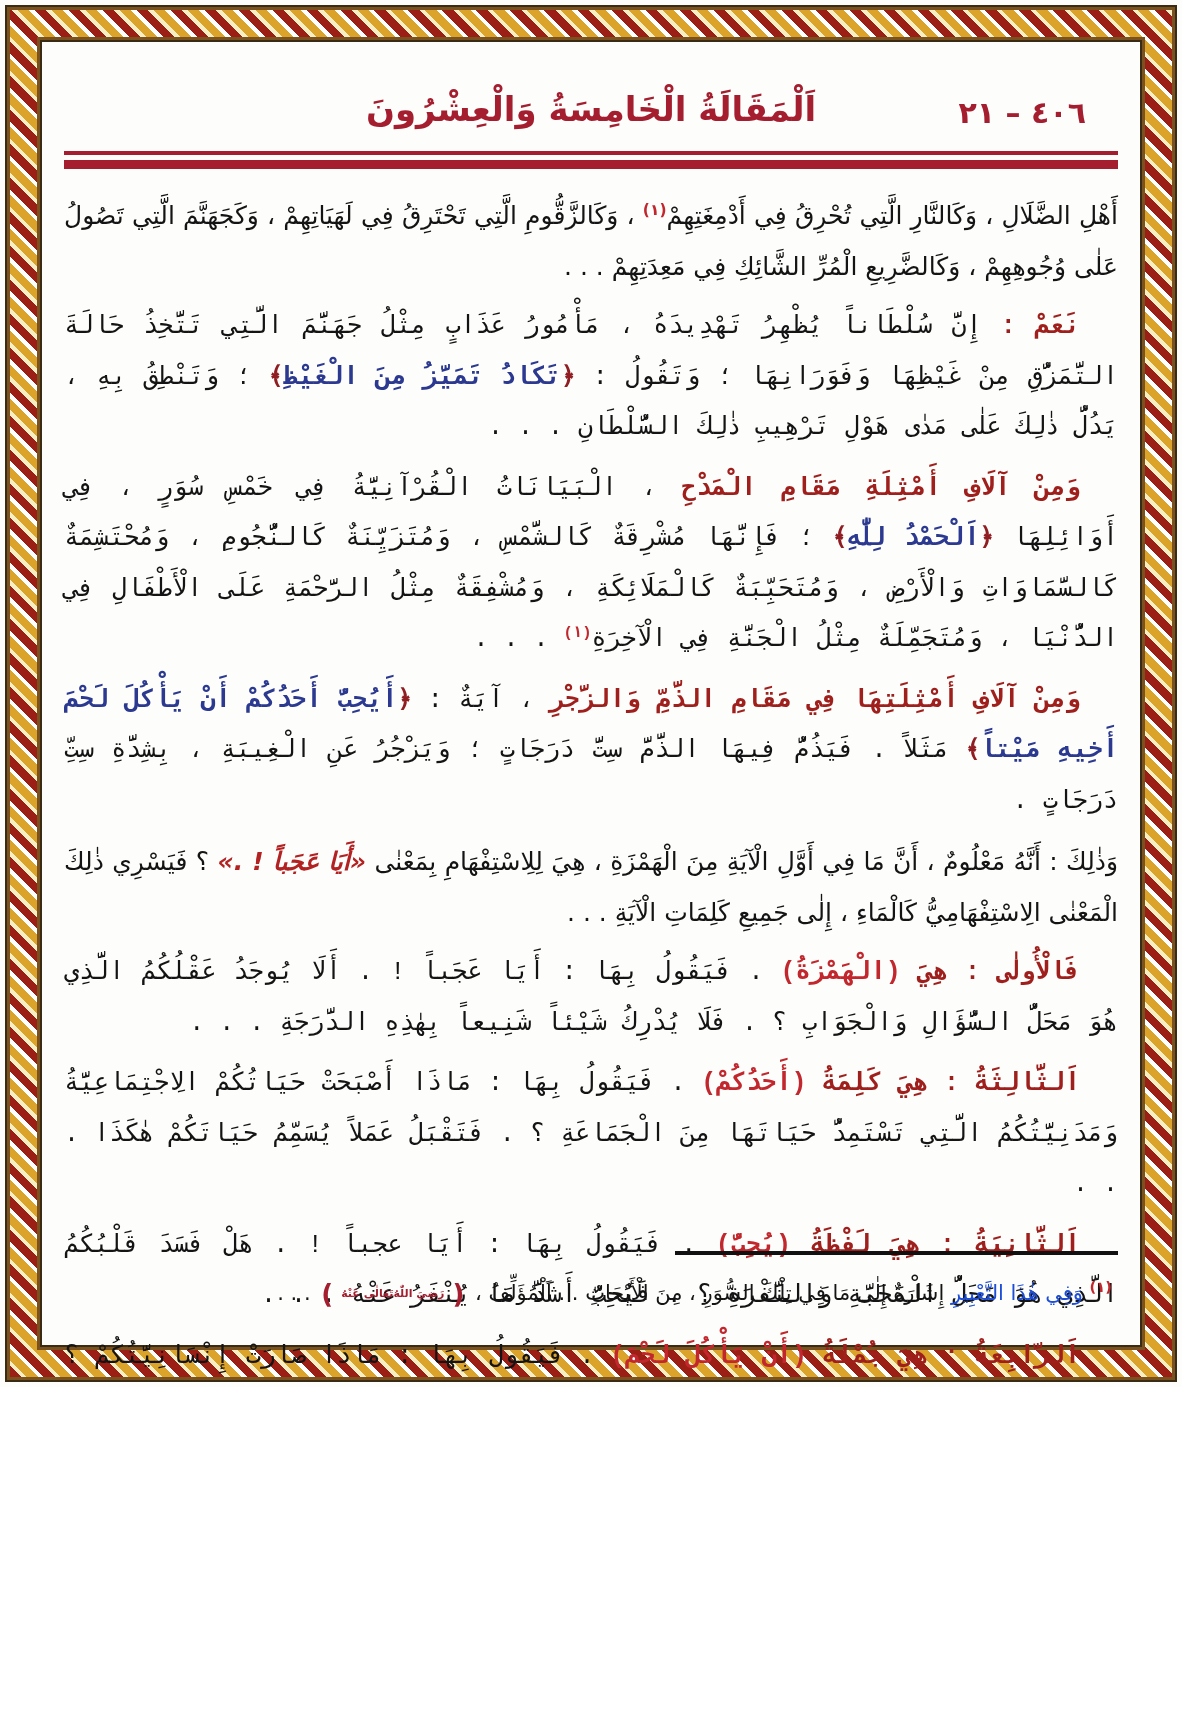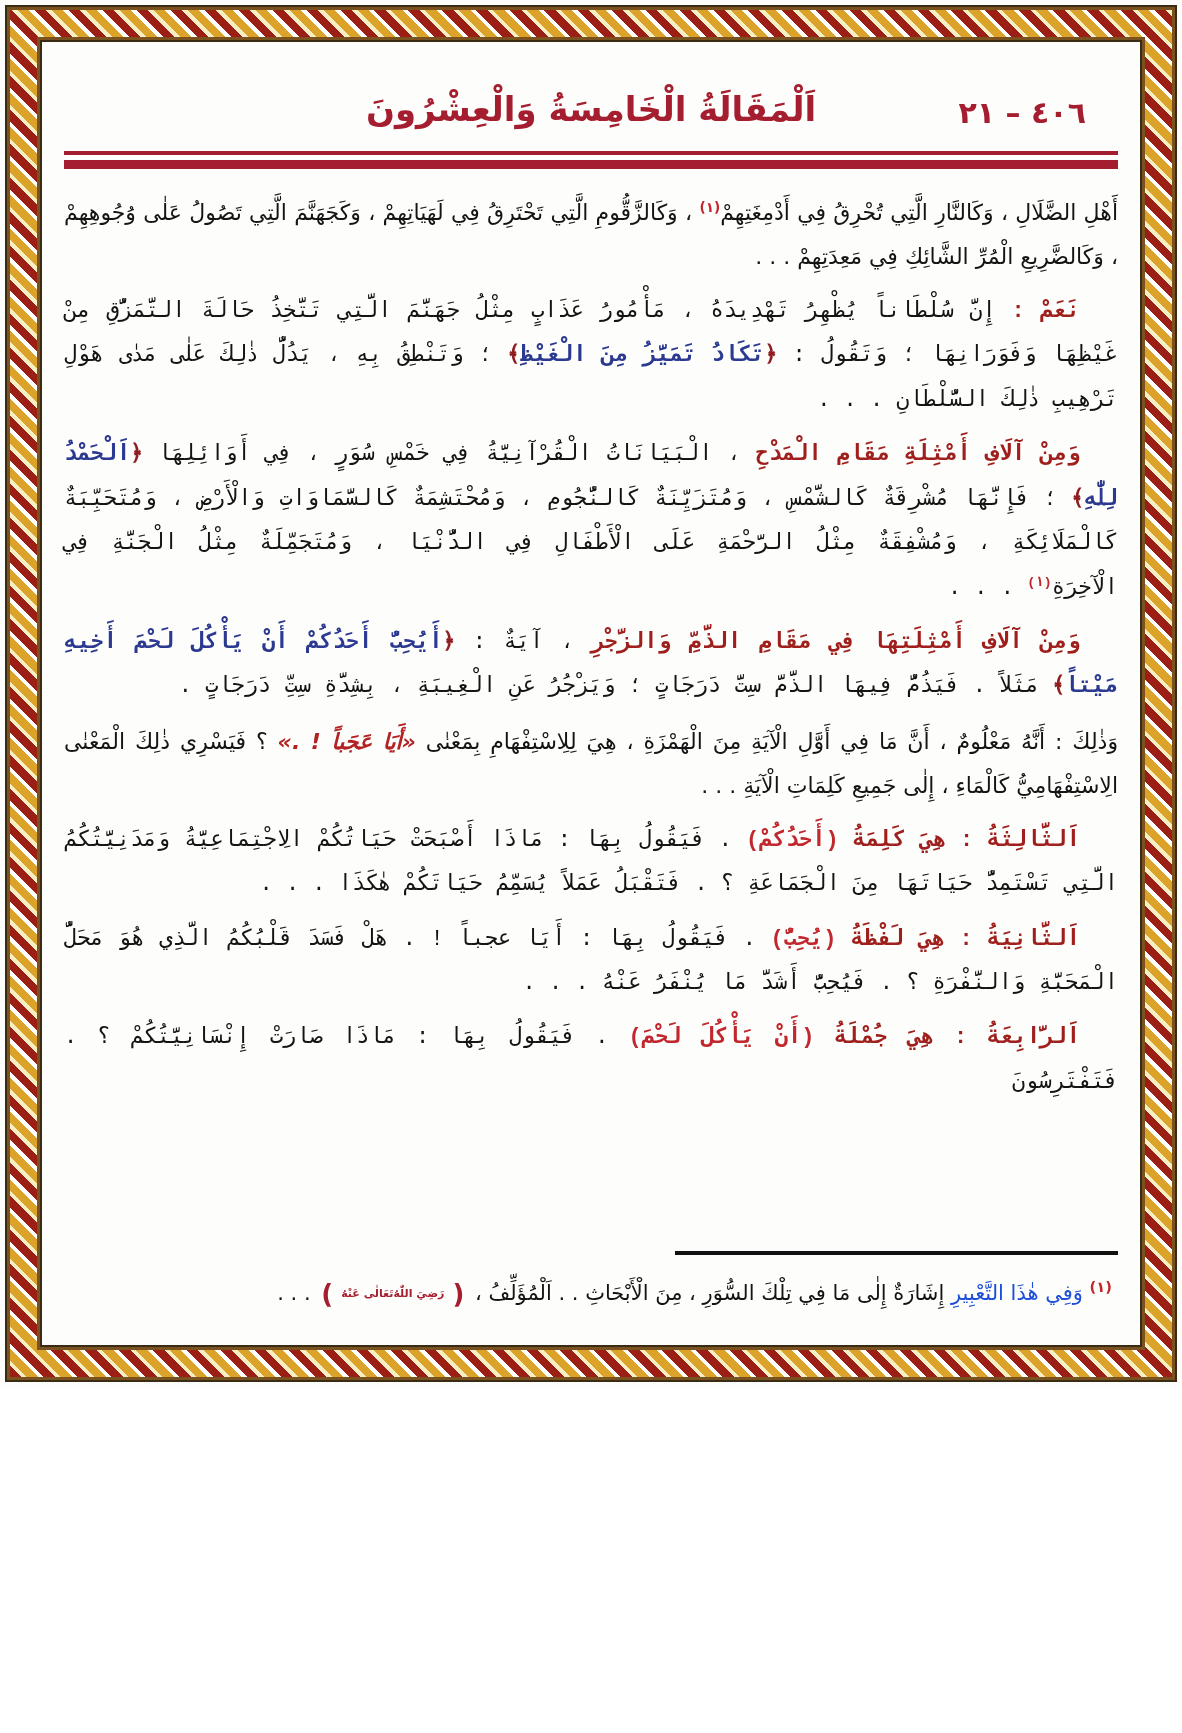--- a/index.html
+++ b/index.html
@@ -40,21 +40,21 @@
     position:absolute; right:32px; top:4px;
     font-size:30px; font-weight:bold; color:#a41e2f;
     line-height:64px;
   }
   .header-rule-thin  { height:4px;  background:#a41e2f; margin-top:10px; }
   .header-rule-thick { height:9px;  background:#a41e2f; margin-top:5px;  }
 
   .paragraphs { margin-top:22px; }
   .para {
     margin:0 0 10px 0;
-    font-size:22px; line-height:2.02;
+    font-size:25px; line-height:2.02;
     text-align:justify;
   }
   .para.indent { text-indent:38px;font-family:Liberation Mono, monospace; }
 
   .seg-body    { color:#141414; }
   .seg-lead    { color:#9e1f1c; font-weight:bold; }
   .seg-term    { color:#c1272d; font-weight:bold; }
   .seg-quote   { color:#2b3990; font-weight:bold; }
   .seg-bracket { color:#8f1d22; font-weight:bold; }
   .seg-refquote{ color:#b22222; font-weight:bold;font-style:italic; }
@@ -101,20 +101,21 @@
 
     <div class="header-rule-thin"></div>
     <div class="header-rule-thick"></div>
 
     <div class="paragraphs">
         <p class="para"><span class="seg-body">أَهْلِ الضَّلَالِ ، وَكَالنَّارِ الَّتِي تُحْرِقُ فِي أَدْمِغَتِهِمْ</span><span class="seg-marker">(١)</span><span class="seg-body"> ، وَكَالزَّقُّومِ الَّتِي تَحْتَرِقُ فِي لَهَيَاتِهِمْ ، وَكَجَهَنَّمَ الَّتِي تَصُولُ عَلٰى وُجُوهِهِمْ ، وَكَالضَّرِيعِ الْمُرِّ الشَّائِكِ فِي مَعِدَتِهِمْ . . .</span></p>
         <p class="para indent"><span class="seg-lead">نَعَمْ : </span><span class="seg-body">إِنَّ سُلْطَاناً يُظْهِرُ تَهْدِيدَهُ ، مَأْمُورُ عَذَابٍ مِثْلُ جَهَنَّمَ الَّتِي تَتَّخِذُ حَالَةَ التَّمَزُّقِ مِنْ غَيْظِهَا وَفَوَرَانِهَا ؛ وَتَقُولُ : </span><span class="seg-bracket">﴿</span><span class="seg-quote">تَكَادُ تَمَيَّزُ مِنَ الْغَيْظِ</span><span class="seg-bracket">﴾</span><span class="seg-body"> ؛ وَتَنْطِقُ بِهِ ، يَدُلُّ ذٰلِكَ عَلٰى مَدٰى هَوْلِ تَرْهِيبِ ذٰلِكَ السُّلْطَانِ . . .</span></p>
         <p class="para indent"><span class="seg-lead">وَمِنْ آلَافِ أَمْثِلَةِ مَقَامِ الْمَدْحِ</span><span class="seg-body"> ، الْبَيَانَاتُ الْقُرْآنِيَّةُ فِي خَمْسِ سُوَرٍ ، فِي أَوَائِلِهَا </span><span class="seg-bracket">﴿</span><span class="seg-quote">اَلْحَمْدُ لِلّٰهِ</span><span class="seg-bracket">﴾</span><span class="seg-body"> ؛ فَإِنَّهَا مُشْرِقَةٌ كَالشَّمْسِ ، وَمُتَزَيِّنَةٌ كَالنُّجُومِ ، وَمُحْتَشِمَةٌ كَالسَّمَاوَاتِ وَالْأَرْضِ ، وَمُتَحَبِّبَةٌ كَالْمَلَائِكَةِ ، وَمُشْفِقَةٌ مِثْلُ الرَّحْمَةِ عَلَى الْأَطْفَالِ فِي الدُّنْيَا ، وَمُتَجَمِّلَةٌ مِثْلُ الْجَنَّةِ فِي الْآخِرَةِ</span><span class="seg-marker">(١)</span><span class="seg-body"> . . .</span></p>
         <p class="para indent"><span class="seg-lead">وَمِنْ آلَافِ أَمْثِلَتِهَا فِي مَقَامِ الذَّمِّ وَالزَّجْرِ</span><span class="seg-body"> ، آيَةٌ : </span><span class="seg-bracket">﴿</span><span class="seg-quote">أَيُحِبُّ أَحَدُكُمْ أَنْ يَأْكُلَ لَحْمَ أَخِيهِ مَيْتاً</span><span class="seg-bracket">﴾</span><span class="seg-body"> مَثَلاً . فَيَذُمُّ فِيهَا الذَّمَّ سِتَّ دَرَجَاتٍ ؛ وَيَزْجُرُ عَنِ الْغِيبَةِ ، بِشِدَّةِ سِتِّ دَرَجَاتٍ .</span></p>
         <p class="para"><span class="seg-body">وَذٰلِكَ : أَنَّهُ مَعْلُومٌ ، أَنَّ مَا فِي أَوَّلِ الْآيَةِ مِنَ الْهَمْزَةِ ، هِيَ لِلِاسْتِفْهَامِ بِمَعْنٰى </span><span class="seg-refquote">«أَيَا عَجَباً ! .»</span><span class="seg-body"> ؟ فَيَسْرِي ذٰلِكَ الْمَعْنٰى الِاسْتِفْهَامِيُّ كَالْمَاءِ ، إِلٰى جَمِيعِ كَلِمَاتِ الْآيَةِ . . .</span></p>
+        <p class="para indent"><span class="seg-lead">فَالْأُولٰى : هِيَ </span><span class="seg-term">(الْهَمْزَةُ)</span><span class="seg-body"> . فَيَقُولُ بِهَا : أَيَا عَجَباً ! . أَلَا يُوجَدُ عَقْلُكُمُ الَّذِي هُوَ مَحَلُّ السُّؤَالِ وَالْجَوَابِ ؟ . فَلَا يُدْرِكُ شَيْئاً شَنِيعاً بِهٰذِهِ الدَّرَجَةِ . . .</span></p>
         <p class="para indent"><span class="seg-lead">اَلثَّالِثَةُ : هِيَ كَلِمَةُ </span><span class="seg-term">(أَحَدُكُمْ)</span><span class="seg-body"> . فَيَقُولُ بِهَا : مَاذَا أَصْبَحَتْ حَيَاتُكُمْ الِاجْتِمَاعِيَّةُ وَمَدَنِيَّتُكُمُ الَّتِي تَسْتَمِدُّ حَيَاتَهَا مِنَ الْجَمَاعَةِ ؟ . فَتَقْبَلُ عَمَلاً يُسَمِّمُ حَيَاتَكُمْ هٰكَذَا . . .</span></p>
         <p class="para indent"><span class="seg-lead">اَلثَّانِيَةُ : هِيَ لَفْظَةُ </span><span class="seg-term">(يُحِبُّ)</span><span class="seg-body"> . فَيَقُولُ بِهَا : أَيَا عجباً ! . هَلْ فَسَدَ قَلْبُكُمُ الَّذِي هُوَ مَحَلُّ الْمَحَبَّةِ وَالنَّفْرَةِ ؟ . فَيُحِبُّ أَشَدَّ مَا يُنْفَرُ عَنْهُ . . .</span></p>
         <p class="para indent"><span class="seg-lead">اَلرَّابِعَةُ : هِيَ جُمْلَةُ </span><span class="seg-term">(أَنْ يَأْكُلَ لَحْمَ)</span><span class="seg-body"> . فَيَقُولُ بِهَا : مَاذَا صَارَتْ إِنْسَانِيَّتُكُمْ ؟ . فَتَفْتَرِسُونَ</span></p>
       </div>
 
     <div class="footnote-area">
       <div class="footnote-separator"></div>
       <div class="footnote-line">
         <span class="fn-marker">(١)</span>
         <span class="fn-lead"> وَفِي هٰذَا التَّعْبِيرِ</span>

